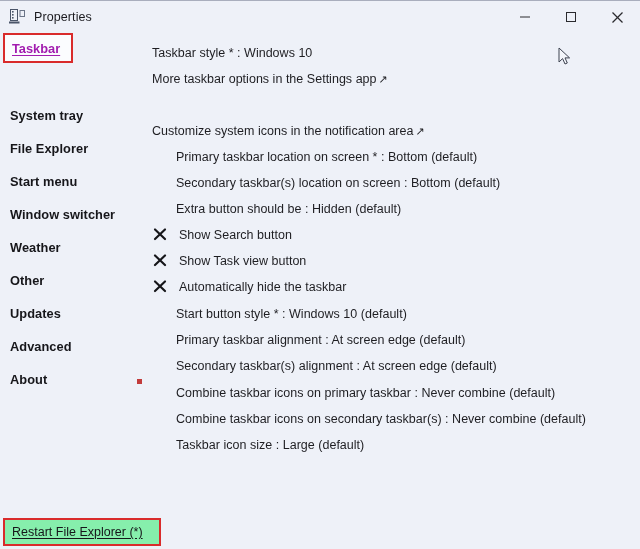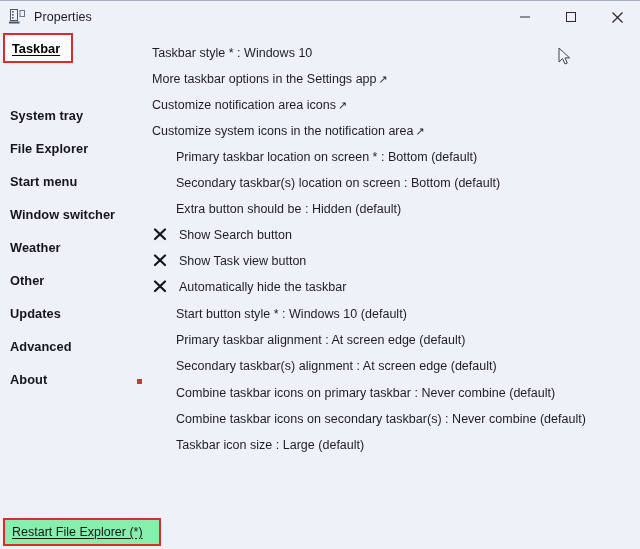--- a/index.html
+++ b/index.html
@@ -94,21 +94,21 @@
     border: 2px solid #d92b2b;
     background: #fbfcfe;
     box-sizing: border-box;
   }
   .nav-highlight .nav-label {
     position: absolute;
     left: 7px;
     top: 6px;
     font-size: 12.8px;
     font-weight: bold;
-    color: #000000;
+    color: #a21caf;
     text-decoration: underline;
     text-underline-offset: 2px;
     white-space: nowrap;
   }
 
   .red-dot {
     position: absolute;
     left: 137px;
     top: 346px;
     width: 5px;
@@ -241,23 +241,20 @@
   <div class="content">
 
     <div class="row flush" style="top:12px">
       <span>Taskbar style * : Windows 10</span>
     </div>
 
     <div class="row flush" style="top:38px">
       <span>More taskbar options in the Settings app</span><span class="arrow">↗</span>
     </div>
 
-    <div class="row flush" style="top:64px">
-      <span>Customize notification area icons</span><span class="arrow">↗</span>
-    </div>
 
     <div class="row flush" style="top:90px">
       <span>Customize system icons in the notification area</span><span class="arrow">↗</span>
     </div>
 
     <div class="row indent" style="top:116px">
       <span>Primary taskbar location on screen * : Bottom (default)</span>
     </div>
 
     <div class="row indent" style="top:142px">

